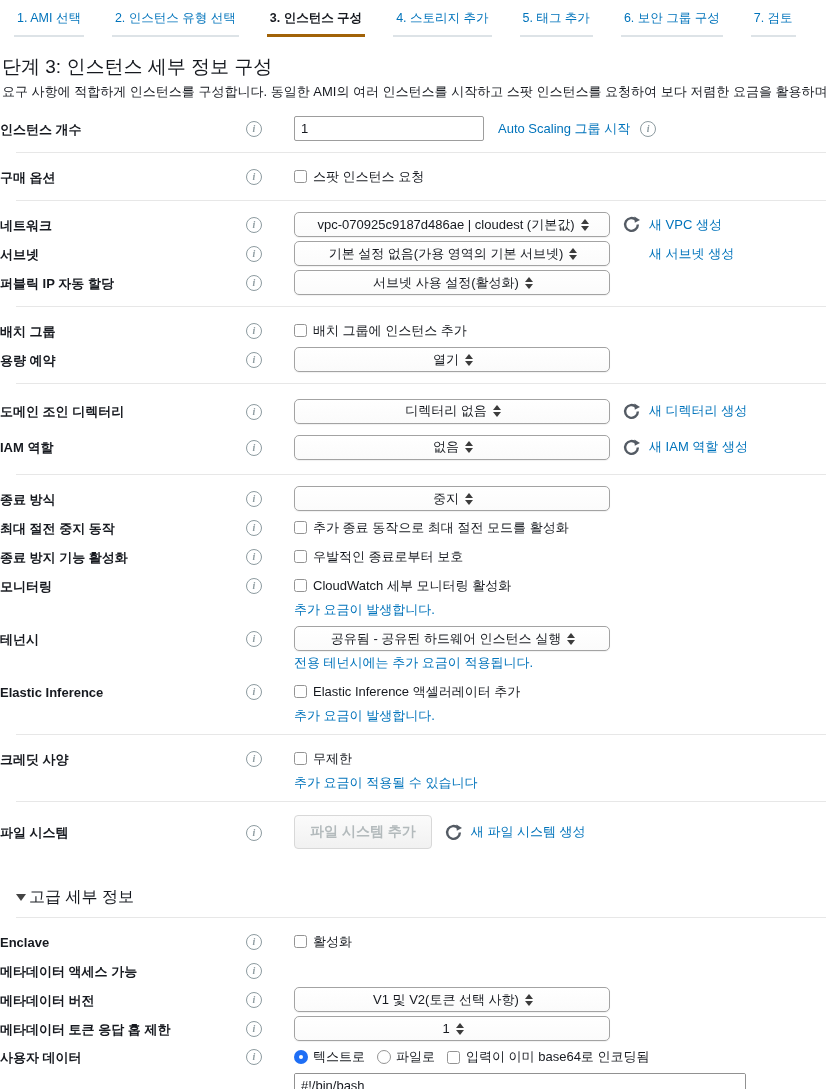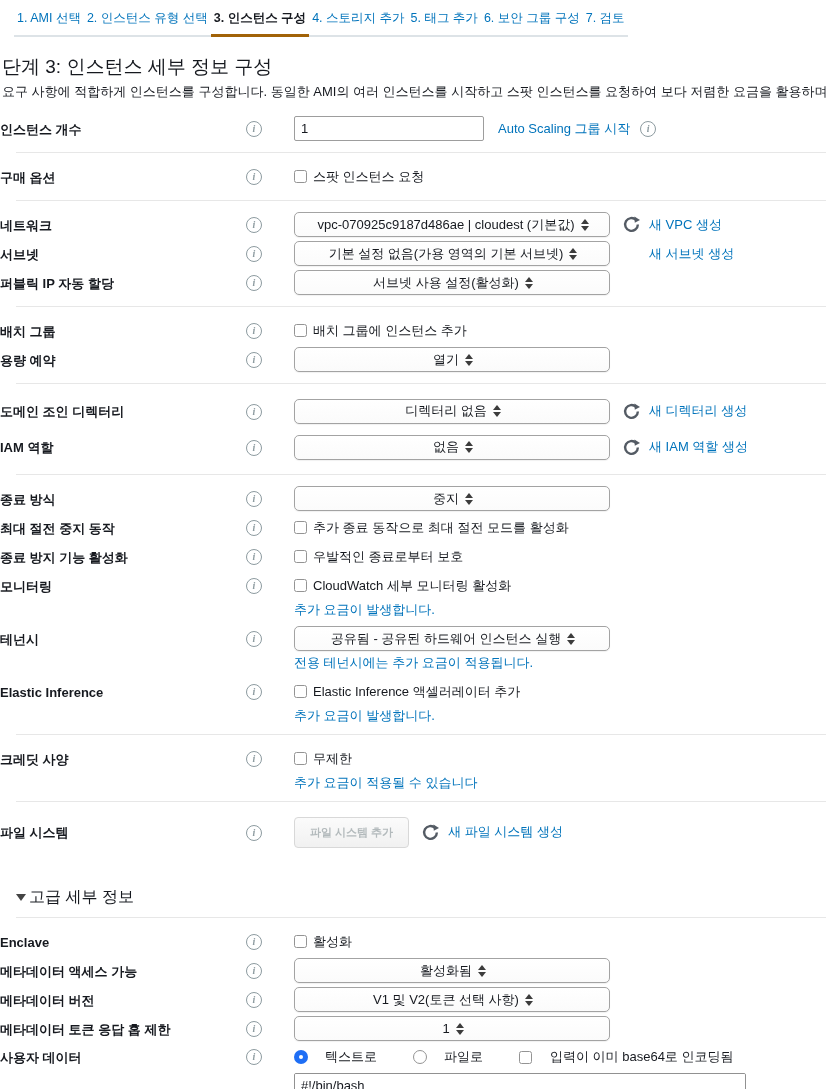--- a/index.html
+++ b/index.html
@@ -7,21 +7,21 @@
   body {
     width: 826px;
     font-family: "Liberation Sans", "DejaVu Sans", sans-serif;
     font-size: 13px;
     color: #16191f;
     overflow-x: hidden;
   }
   .page { width: 826px; }
 
   
-  .tabs { display:flex; padding:10px 16px 0 14px; }
+  .tabs { display:flex; gap:28px; padding:10px 16px 0 14px; }
   .tab {
     font-size:12.5px; color:#0073bb; padding:0 3px 7px 3px;
     border-bottom:2px solid #dde3e7; cursor:pointer; white-space:nowrap;
   }
   .tab.active {
     color:#16191f; font-weight:bold; border-bottom:3px solid #a16207;
   }
 
   
   h1 { font-size:19px; font-weight:500; margin:17px 0 3px 2px; letter-spacing:0; }
@@ -80,36 +80,36 @@
     border-radius:50%; background:#fff;
   }
   .chk-label { font-size:13px; color:#16191f; }
 
   a.link { color:#0073bb; text-decoration:none; font-size:13px; white-space:nowrap; cursor:pointer; }
 
   .refresh { margin:0 9px 0 13px; display:inline-flex; flex-shrink:0; cursor:pointer; }
 
   .btn-disabled {
     background:linear-gradient(#fbfbfb,#f1f1f1); border:1px solid #d8d8d8;
-    border-radius:4px; color:#b3babc; font-size:11px; font-weight:bold;
+    border-radius:4px; color:#b3babc; font-size:14px; font-weight:bold;
     padding:7px 15px; cursor:default;
   }
 
   
   .adv-header { display:flex; align-items:center; gap:3px; margin:34px 0 8px 16px; cursor:pointer; }
   .adv-caret { width:0; height:0; border-left:5px solid transparent; border-right:5px solid transparent; border-top:7px solid #444; }
   .adv-title { font-size:16px; color:#16191f; }
 
   .userdata-textarea {
     width:452px; height:92px; border:1px solid #919191; border-radius:2px;
     font-family:"Liberation Sans", "DejaVu Sans", sans-serif; font-size:13px;
     padding:3px 6px; color:#16191f; resize:both; line-height:17px;
   }
   .stack { display:flex; flex-direction:column; align-items:flex-start; }
-  .radio-row { display:flex; align-items:center; margin-bottom:7px;gap:12px; }
+  .radio-row { display:flex; align-items:center; margin-bottom:7px; }
   .radio-row .gap { width:12px; }
 </style>
 </head>
 <body>
 
 <div class="page">
 
   <div class="tabs">
     <span class="tab">1. AMI 선택</span>
     <span class="tab">2. 인스턴스 유형 선택</span>
@@ -374,29 +374,20 @@
     <span class="info">i</span>
     <div class="ctrl">
       <span class="chk"></span>
       <span class="chk-label">활성화</span>
     </div>
   </div>
 
   <div class="form-row">
     <div class="lbl">메타데이터 액세스 가능</div>
     <span class="info">i</span>
-    <div class="ctrl">
-      <div class="select">
-        <span class="val">활성화됨</span>
-        <span class="sel-arrows">
-            <span class="tri-up"></span>
-            <span class="tri-down"></span>
-          </span>
-      </div>
-    </div>
   </div>
 
   <div class="form-row">
     <div class="lbl">메타데이터 버전</div>
     <span class="info">i</span>
     <div class="ctrl">
       <div class="select">
         <span class="val">V1 및 V2(토큰 선택 사항)</span>
         <span class="sel-arrows">
             <span class="tri-up"></span>

